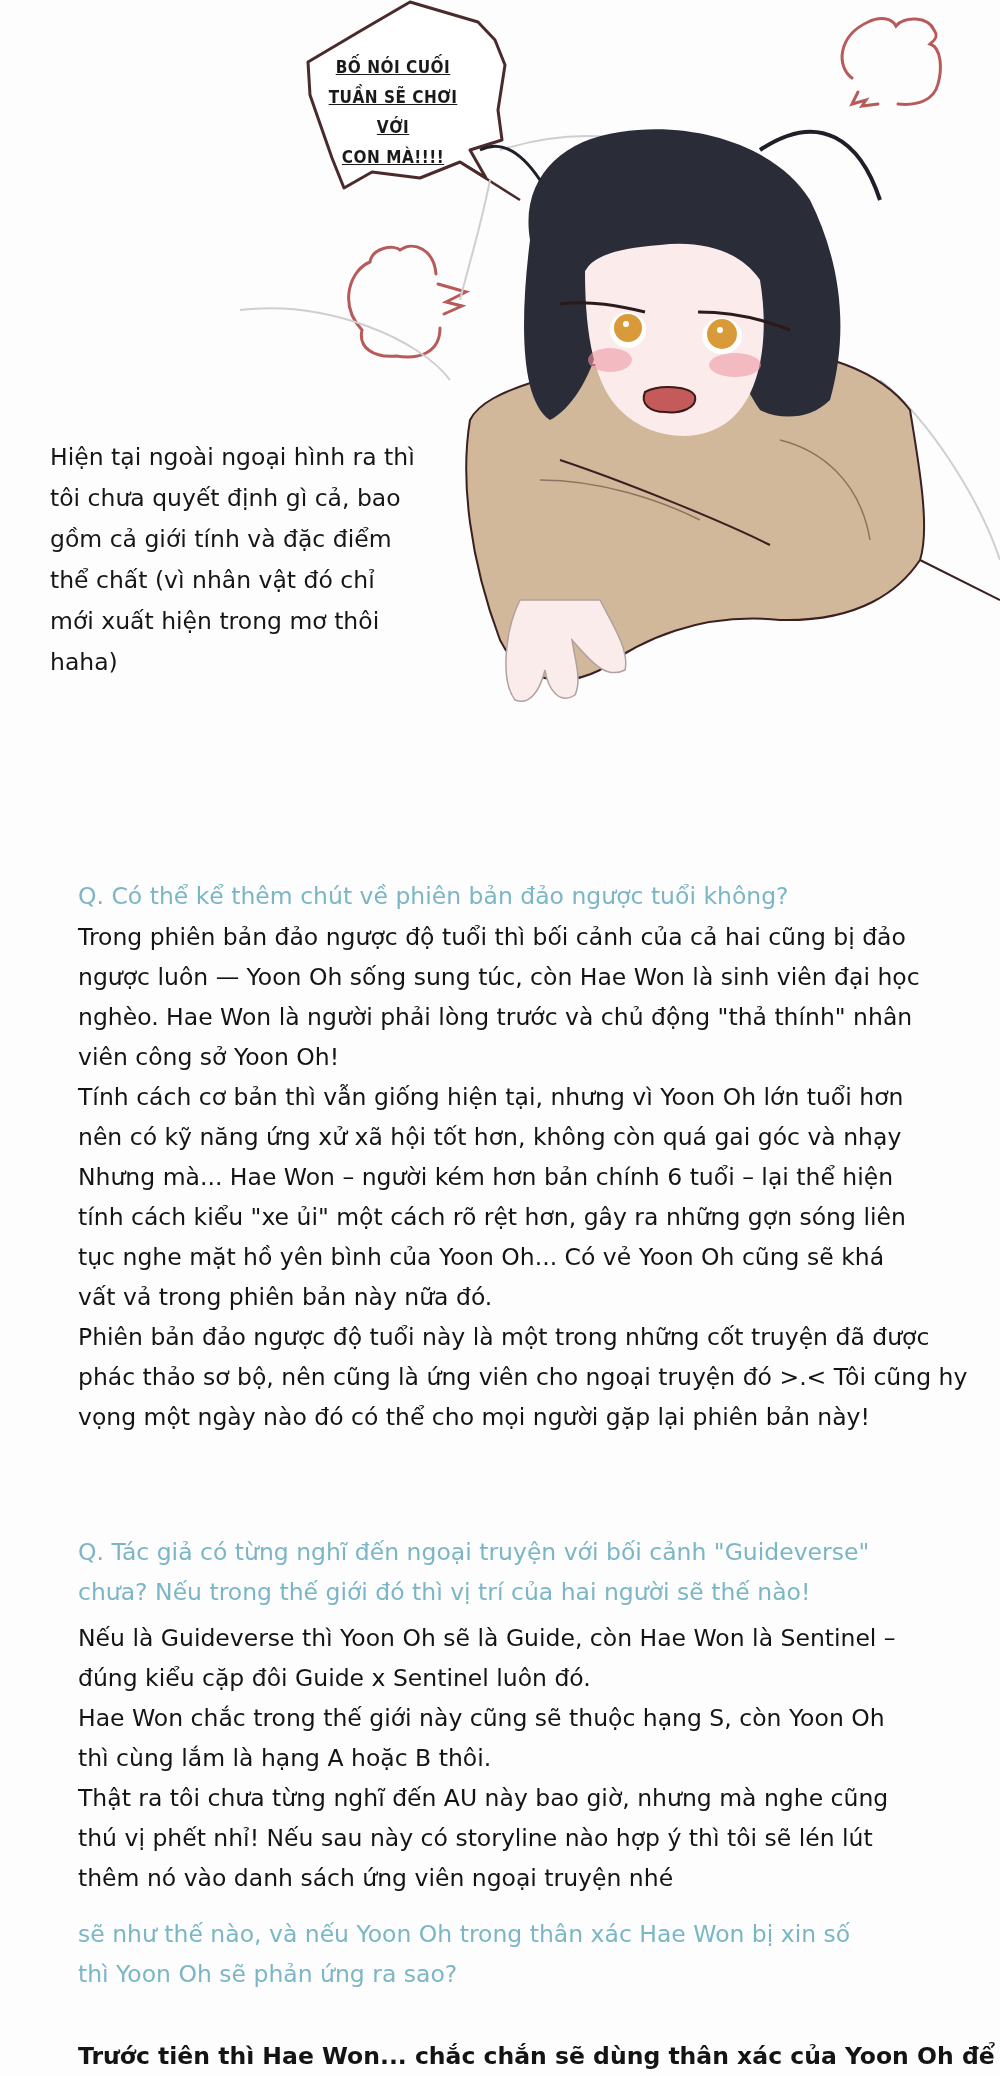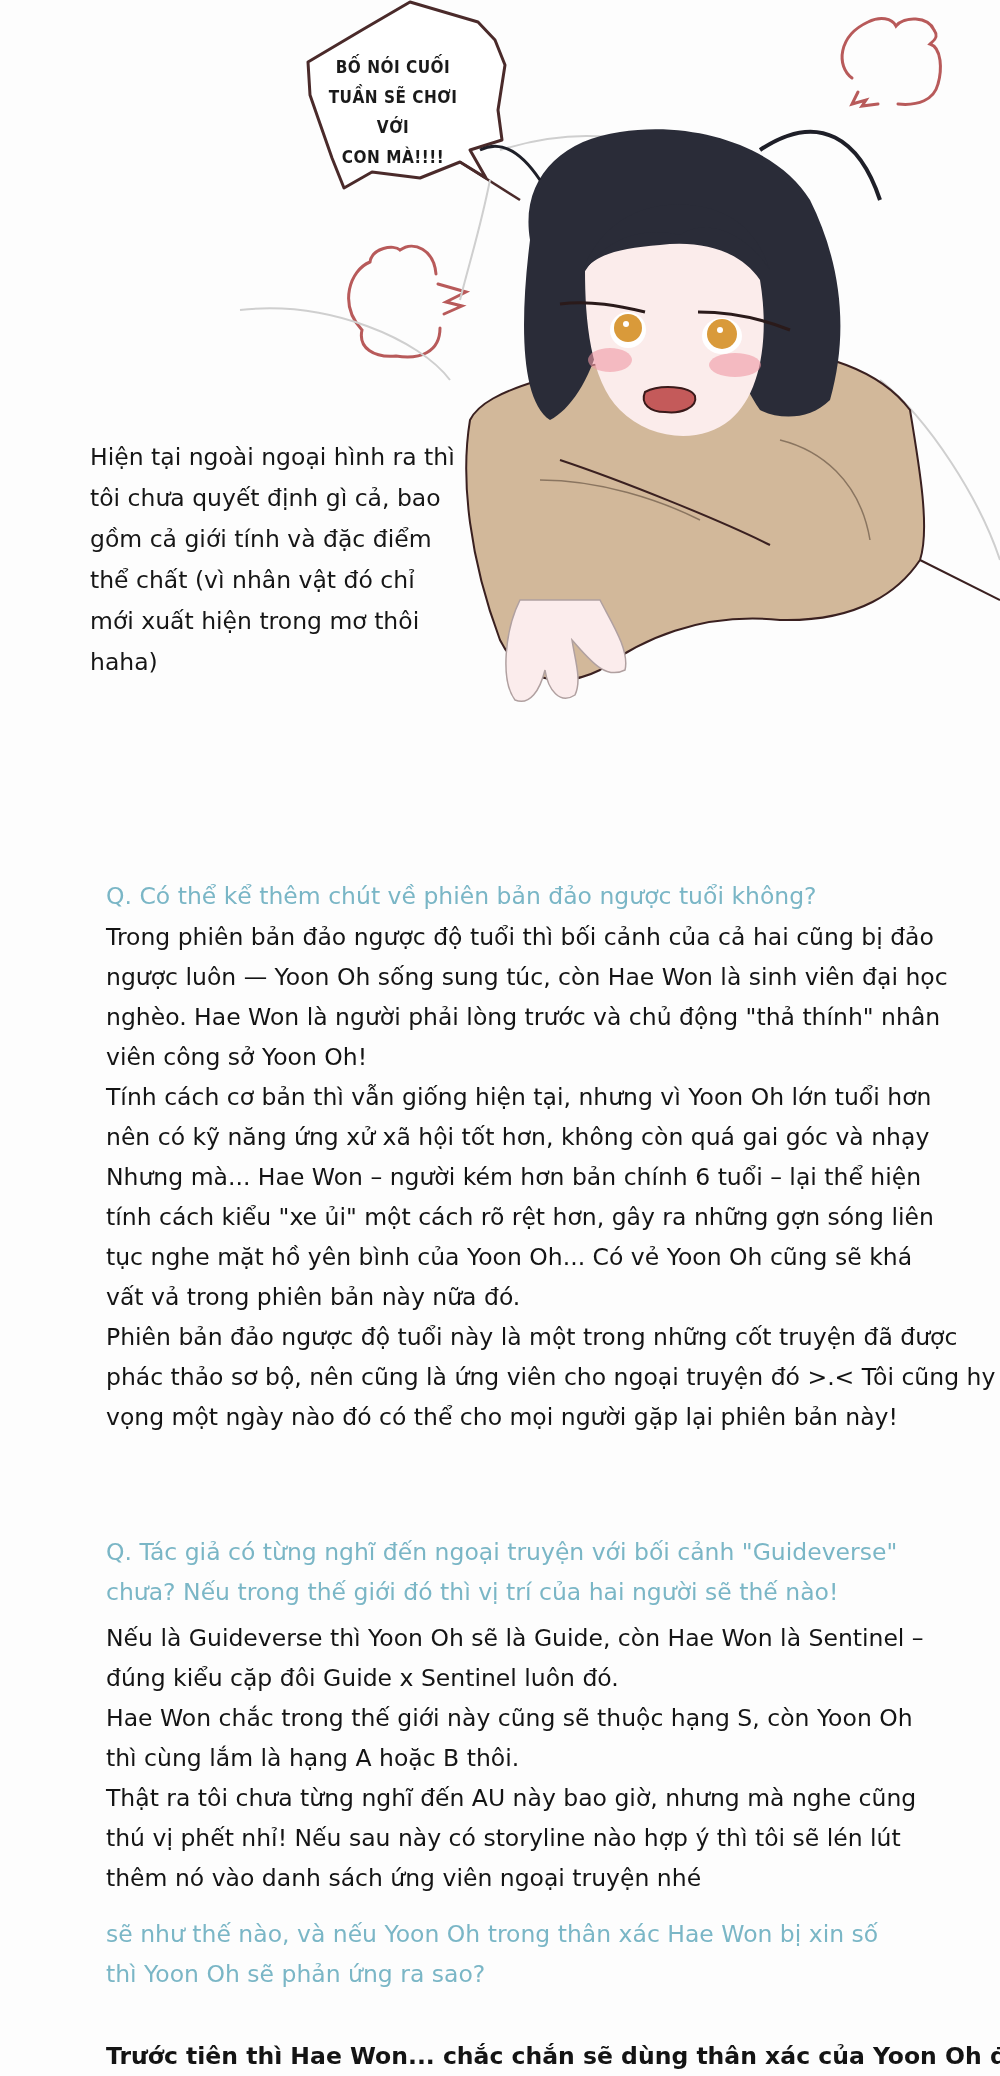--- a/index.html
+++ b/index.html
@@ -10,28 +10,28 @@
     position: relative;
   }
   .panel { position: absolute; left: 0; top: 0; width: 1000px; height: 800px; }
   .art { position: absolute; left: 0; top: 0; width: 1000px; height: 800px; }
   .bubble-text {
     position: absolute; left: 318px; top: 52px; width: 150px;
     text-align: center; font-weight: bold; font-size: 17px; line-height: 30px;
     color: #1a1a1a; letter-spacing: 0.5px;
     font-family: "DejaVu Sans Condensed", "DejaVu Sans", sans-serif;
   }
-  .bubble-text span { display: block; }
+  .bubble-text span { display: block; text-decoration: underline; }
   .side-note {
     position: absolute; left: 50px; top: 437px; width: 390px;
-    font-size: 23.5px; line-height: 41px; color: #161616; margin-left: 40px;
+    font-size: 23.5px; line-height: 41px; color: #161616;
   }
   .side-note span { display: block; white-space: nowrap; }
   .qa { position: absolute; left: 78px; width: 900px; }
-  .qa .line { display: block; white-space: nowrap; font-size: 23.5px; line-height: 40px; margin-left: 28px; }
+  .qa .line { display: block; white-space: nowrap; font-size: 23.5px; line-height: 40px; }
   .q .line { color: #7ab6c6; }
   .a .line { color: #141414; }
 </style>
 </head>
 <body>
 
 <div class="panel">
   <svg class="art" viewBox="0 0 1000 800" xmlns="http://www.w3.org/2000/svg">
 
     <g>

